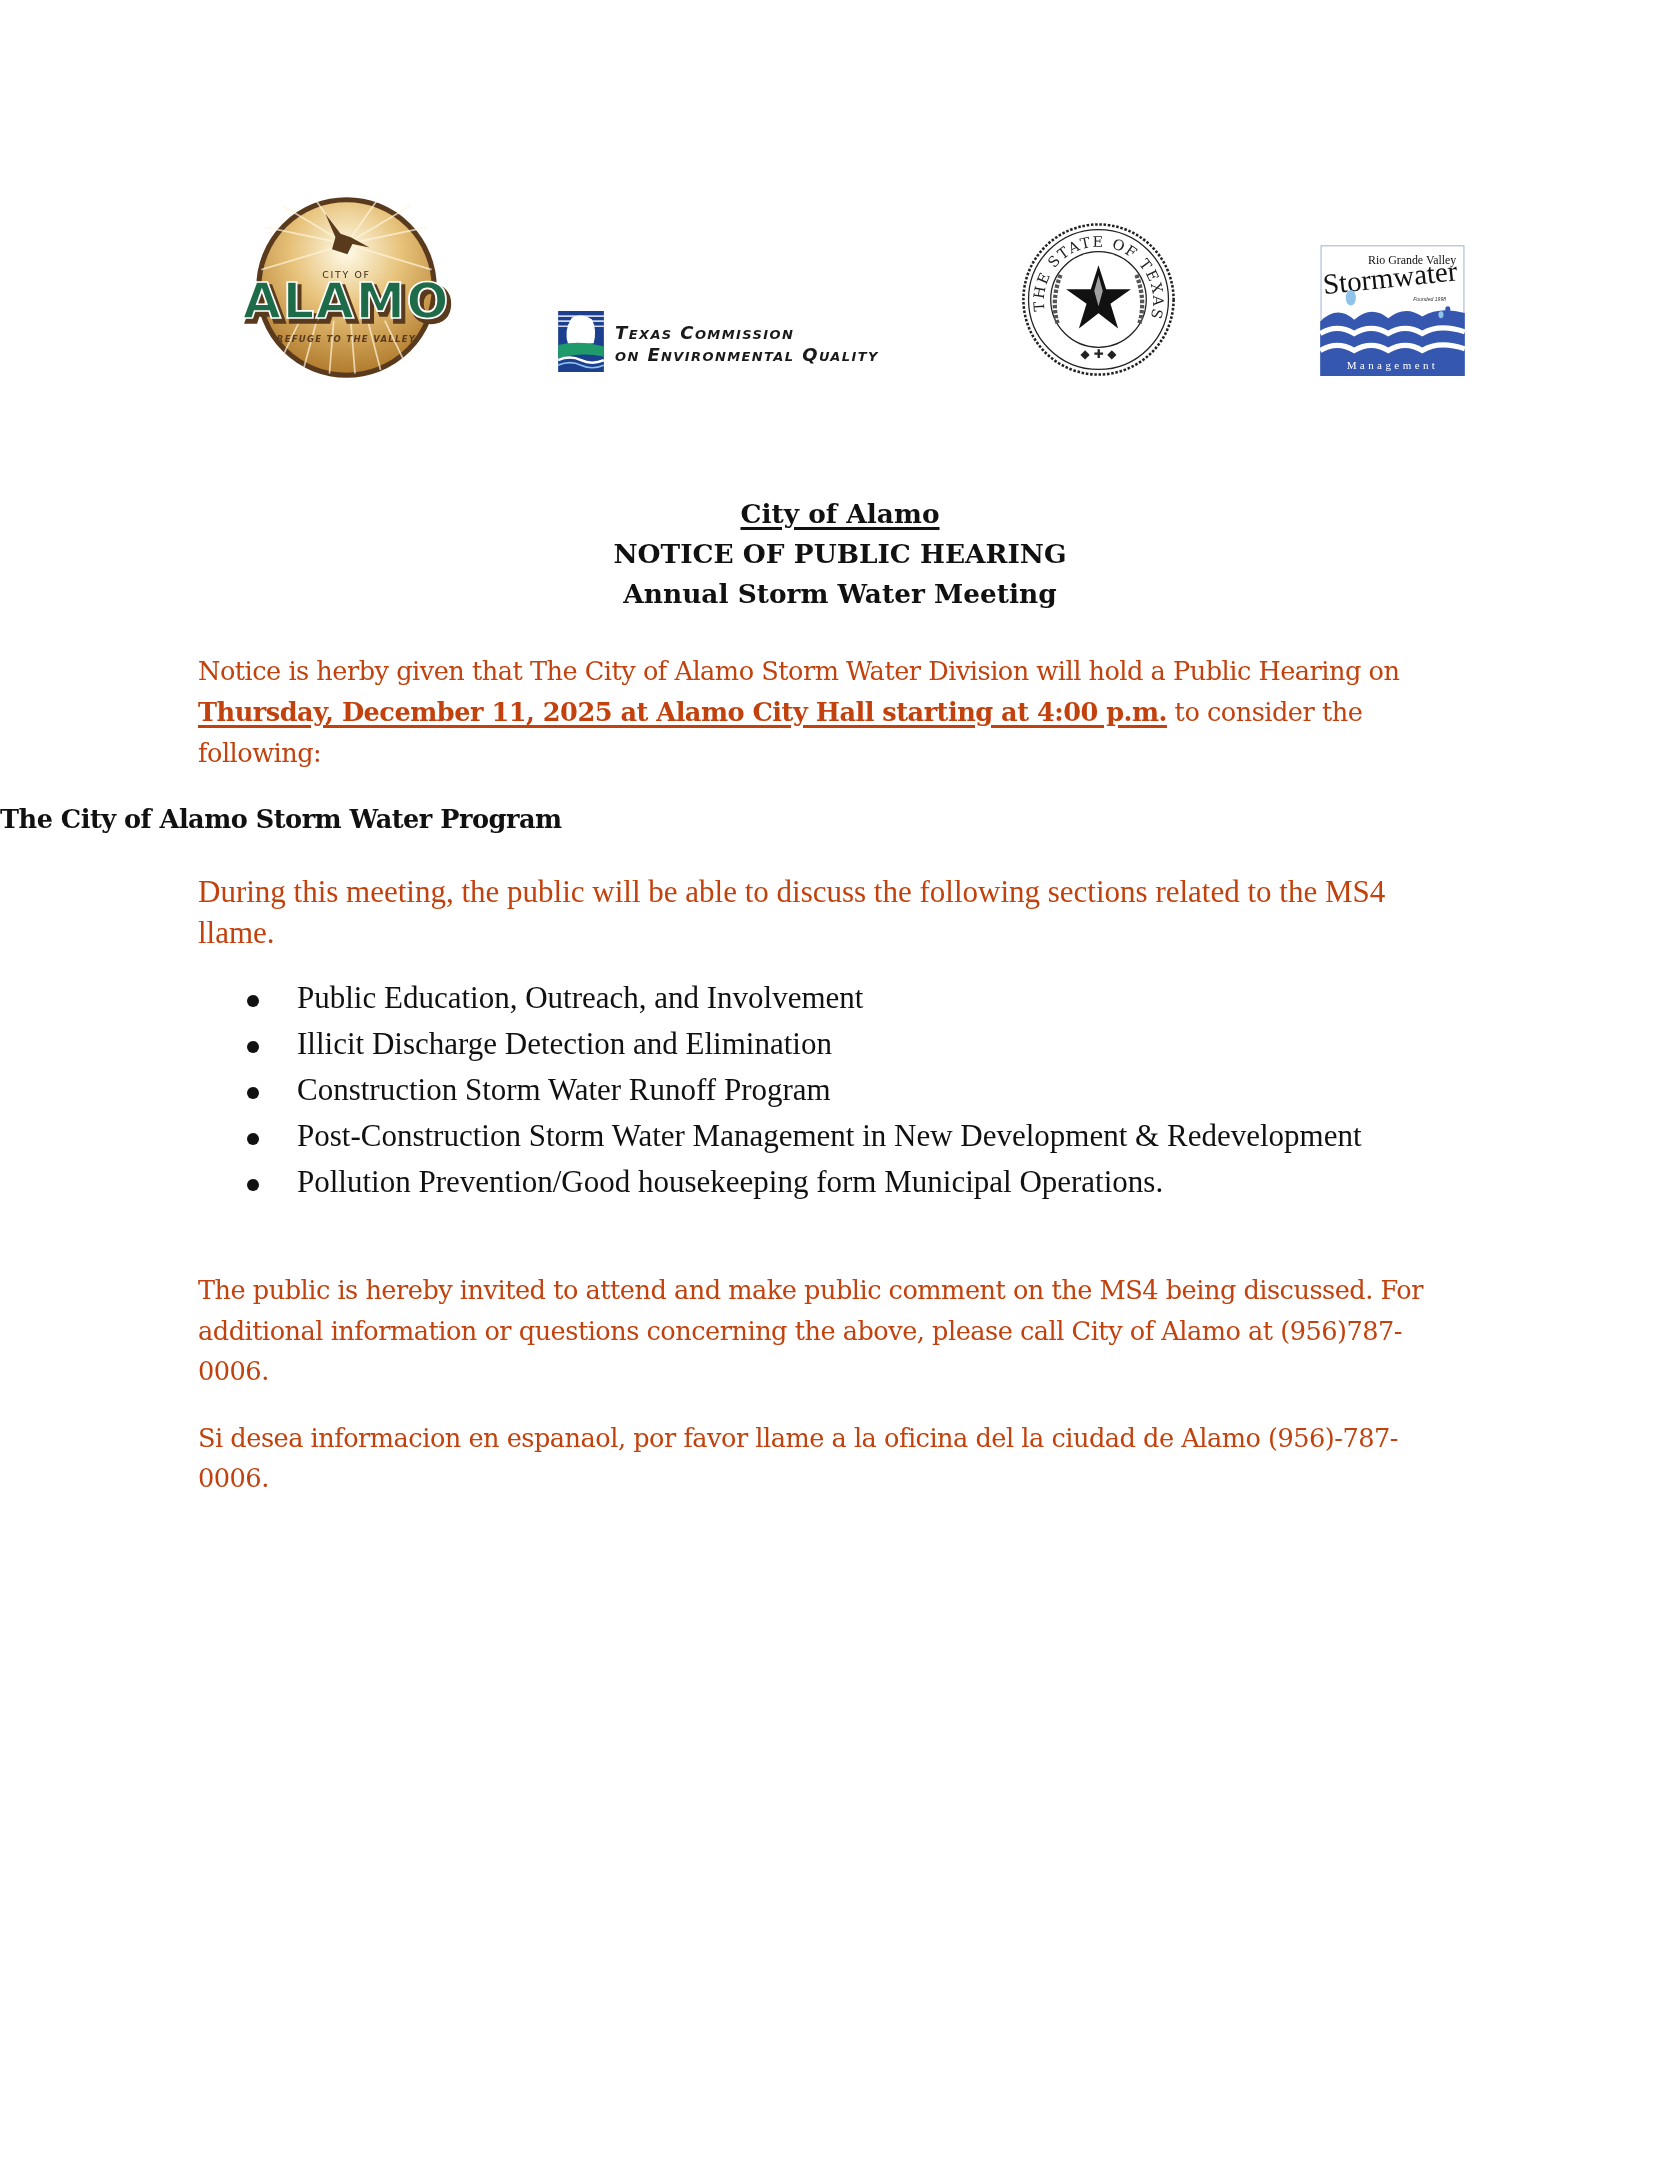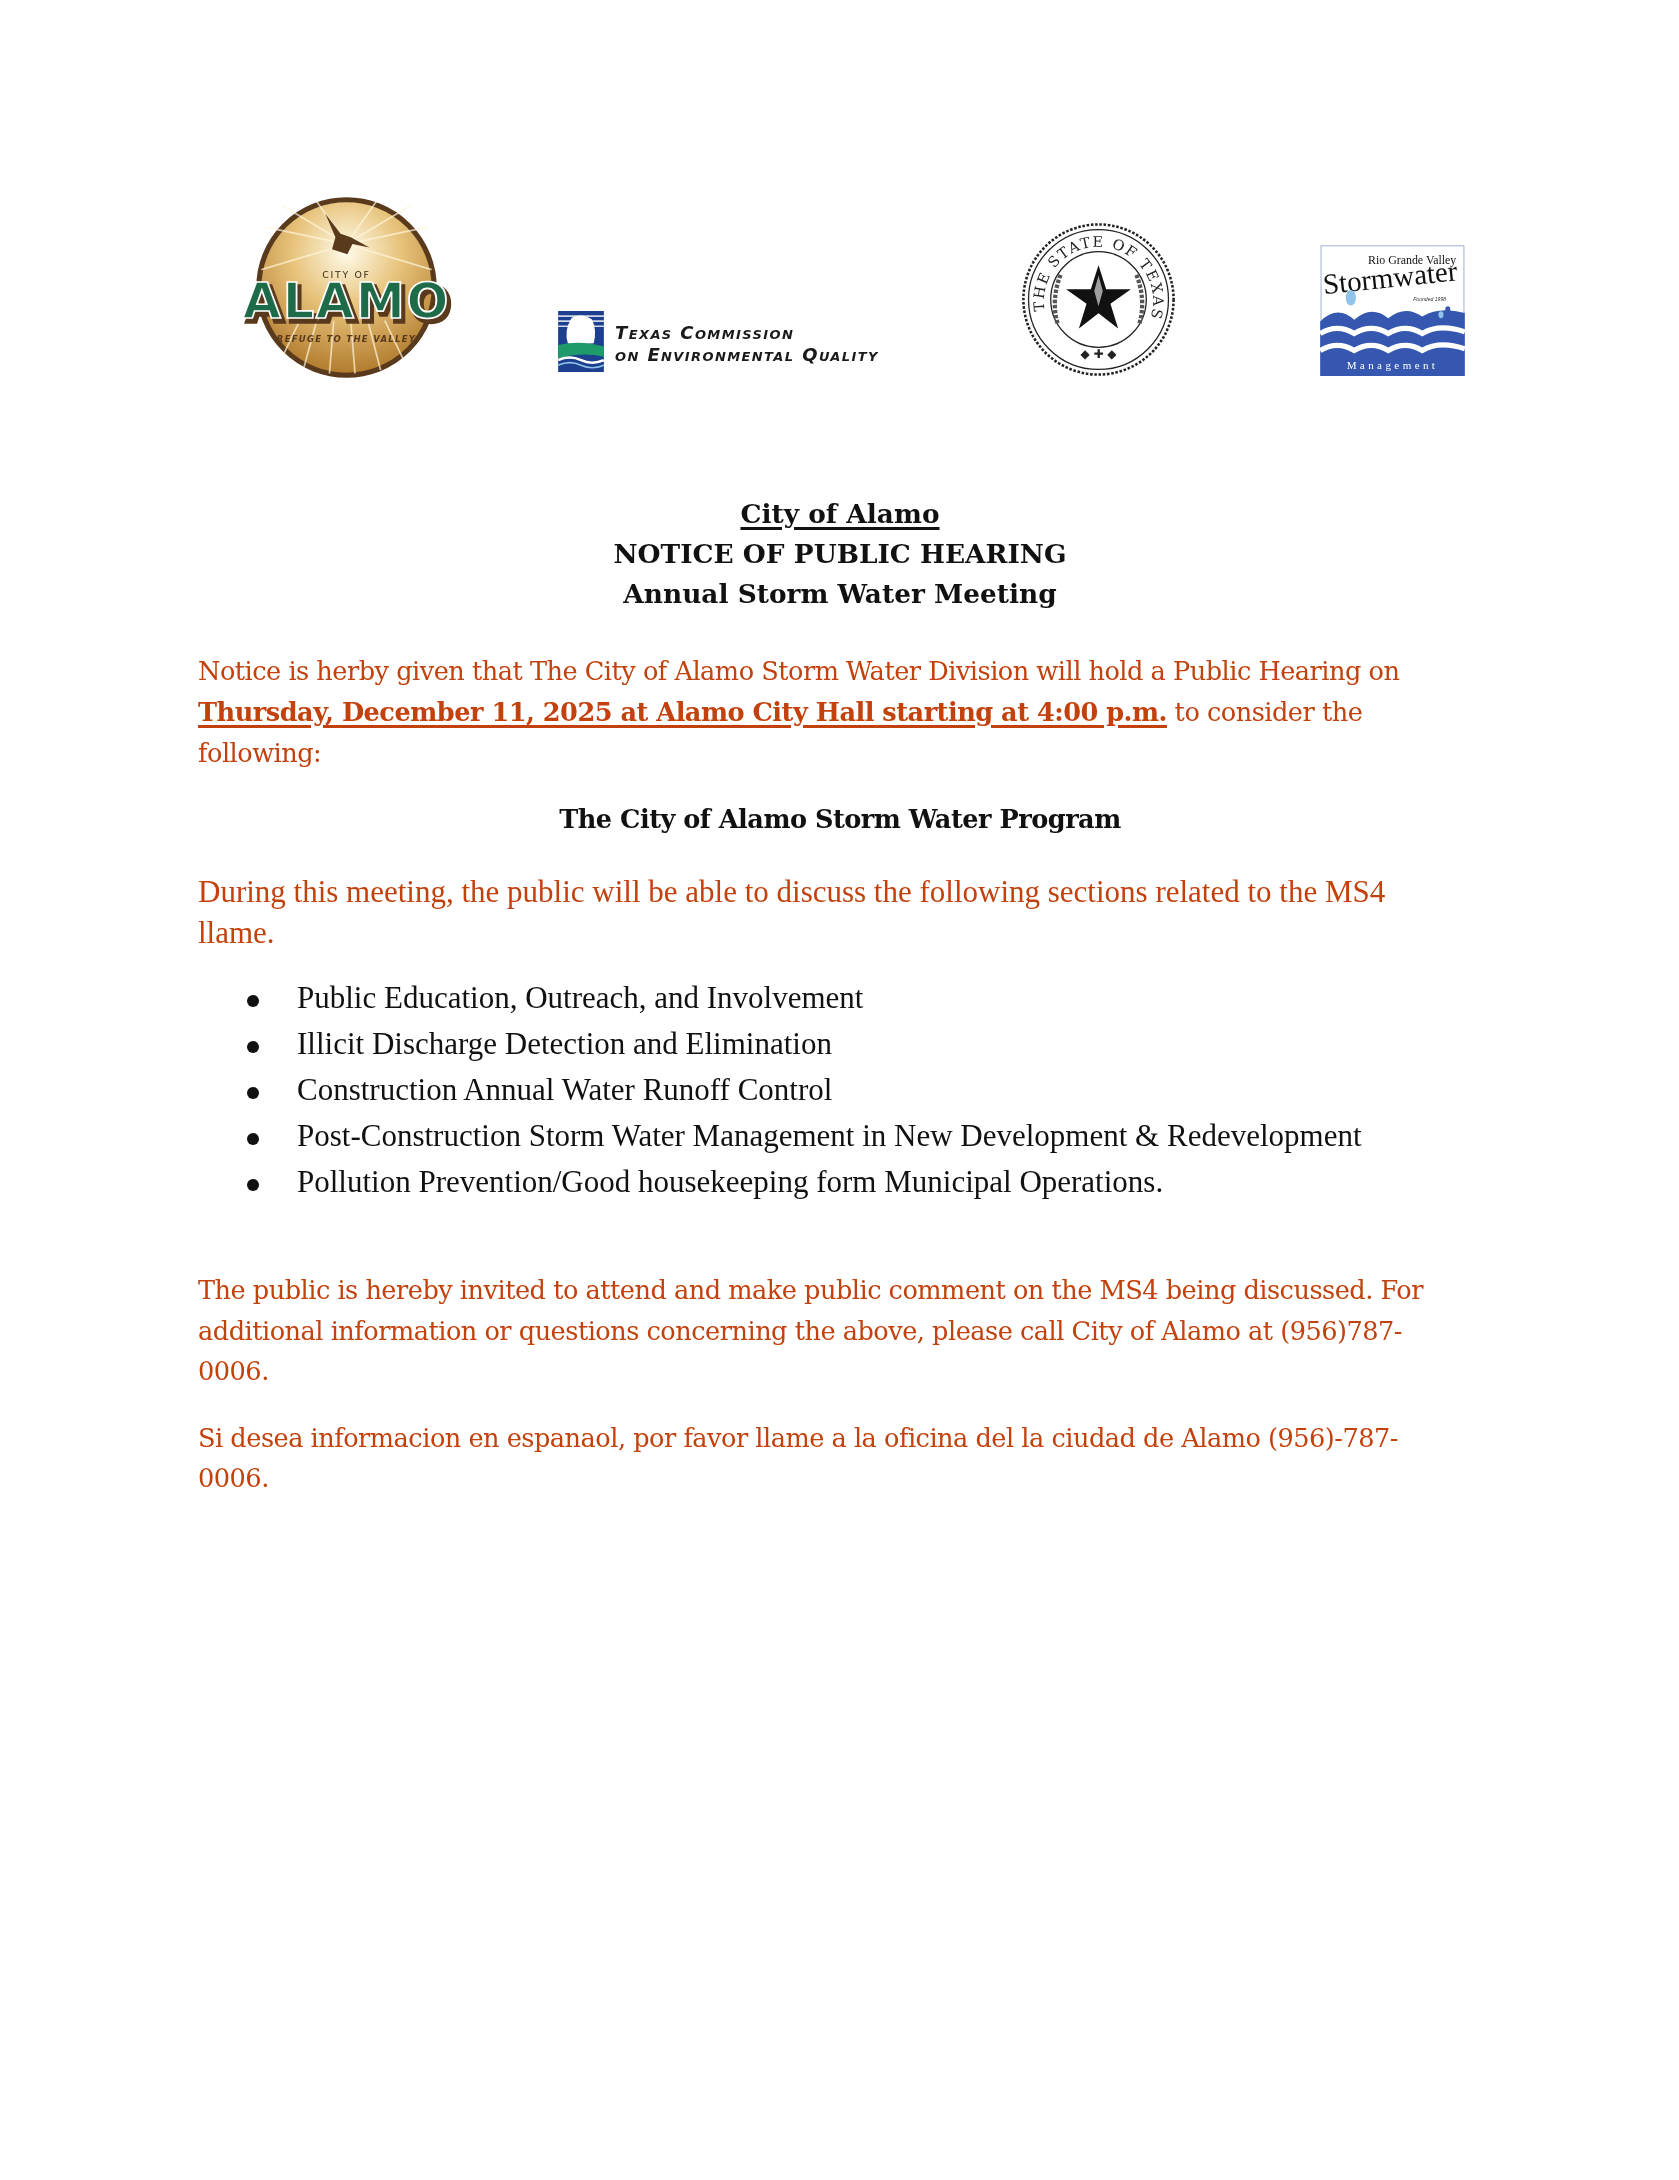--- a/index.html
+++ b/index.html
@@ -15,21 +15,21 @@
   .tceq-text { position: absolute; left: 60px; font-family: "DejaVu Sans", sans-serif; font-size: 18px; letter-spacing: 1.4px; color: #1a1a1a; white-space: nowrap; font-variant: small-caps; font-weight: 600; }
 
   
   .heading { position: absolute; left: 0; width: 1680px; text-align: center; font-family: "DejaVu Serif", serif; font-weight: bold; font-size: 26.4px; color: #111; white-space: nowrap; margin-top: 34px; }
   .heading.u span { text-decoration: underline; text-decoration-thickness: 2.6px; text-underline-offset: 4.3px; }
 
   
   .line { position: absolute; left: 198px; font-family: "DejaVu Serif", serif; font-size: 25.6px; white-space: nowrap; color: #c2410c; letter-spacing: -0.5px; }
   .line .date { font-weight: bold; text-decoration: underline; text-decoration-thickness: 2.6px; text-underline-offset: 4.3px; }
   .times { font-family: "Liberation Serif", serif; font-size: 31px; letter-spacing: 0; }
-  .prog { position: absolute; left: 0; width: 1680px; text-align: center; font-family: "DejaVu Serif", serif; font-weight: bold; font-size: 25.6px; white-space: nowrap; letter-spacing: -0.5px; }
+  .prog { position: absolute; left: 0; width: 1680px; font-family: "DejaVu Serif", serif; font-weight: bold; font-size: 25.6px; white-space: nowrap; letter-spacing: -0.5px; }
 
   .bullet-row { position: absolute; left: 247px; height: 37px; }
   .bullet-dot { position: absolute; left: 0; top: 15.3px; width: 12px; height: 12px; border-radius: 50%; background: #111; }
   .bullet-text { position: absolute; left: 50px; top: 0; font-family: "Liberation Serif", serif; font-size: 31px; white-space: nowrap; color: #111; }
 </style>
 </head>
 <body>
 
 <div id="logo-alamo" class="abs">
   <svg width="247" height="189" viewBox="0 0 290 222">
@@ -134,21 +134,21 @@
   <div class="bullet-row" style="top:980px">
     <span class="bullet-dot"></span>
     <span class="bullet-text">Public Education, Outreach, and Involvement</span>
   </div>
   <div class="bullet-row" style="top:1026px">
     <span class="bullet-dot"></span>
     <span class="bullet-text">Illicit Discharge Detection and Elimination</span>
   </div>
   <div class="bullet-row" style="top:1072px">
     <span class="bullet-dot"></span>
-    <span class="bullet-text">Construction Annual Water Runoff Control</span>
+    <span class="bullet-text">Construction Storm Water Runoff Program</span>
   </div>
   <div class="bullet-row" style="top:1118px">
     <span class="bullet-dot"></span>
     <span class="bullet-text">Post-Construction Storm Water Management in New Development &amp; Redevelopment</span>
   </div>
   <div class="bullet-row" style="top:1164px">
     <span class="bullet-dot"></span>
     <span class="bullet-text">Pollution Prevention/Good housekeeping form Municipal Operations.</span>
   </div>
 </div>

